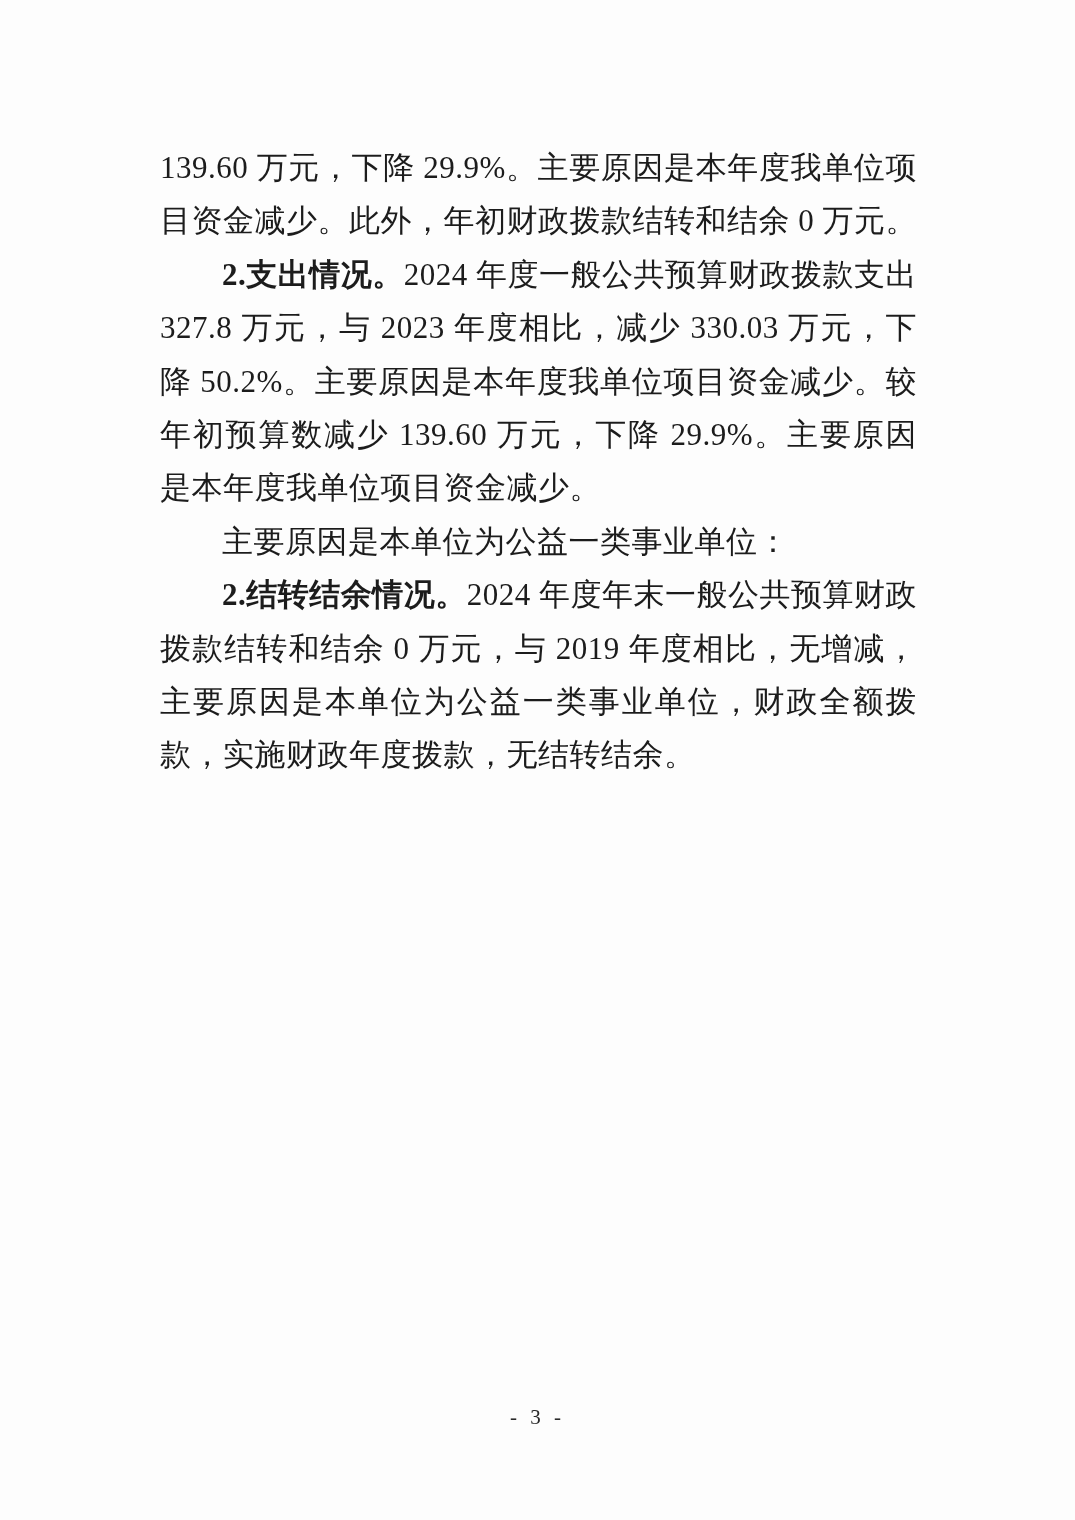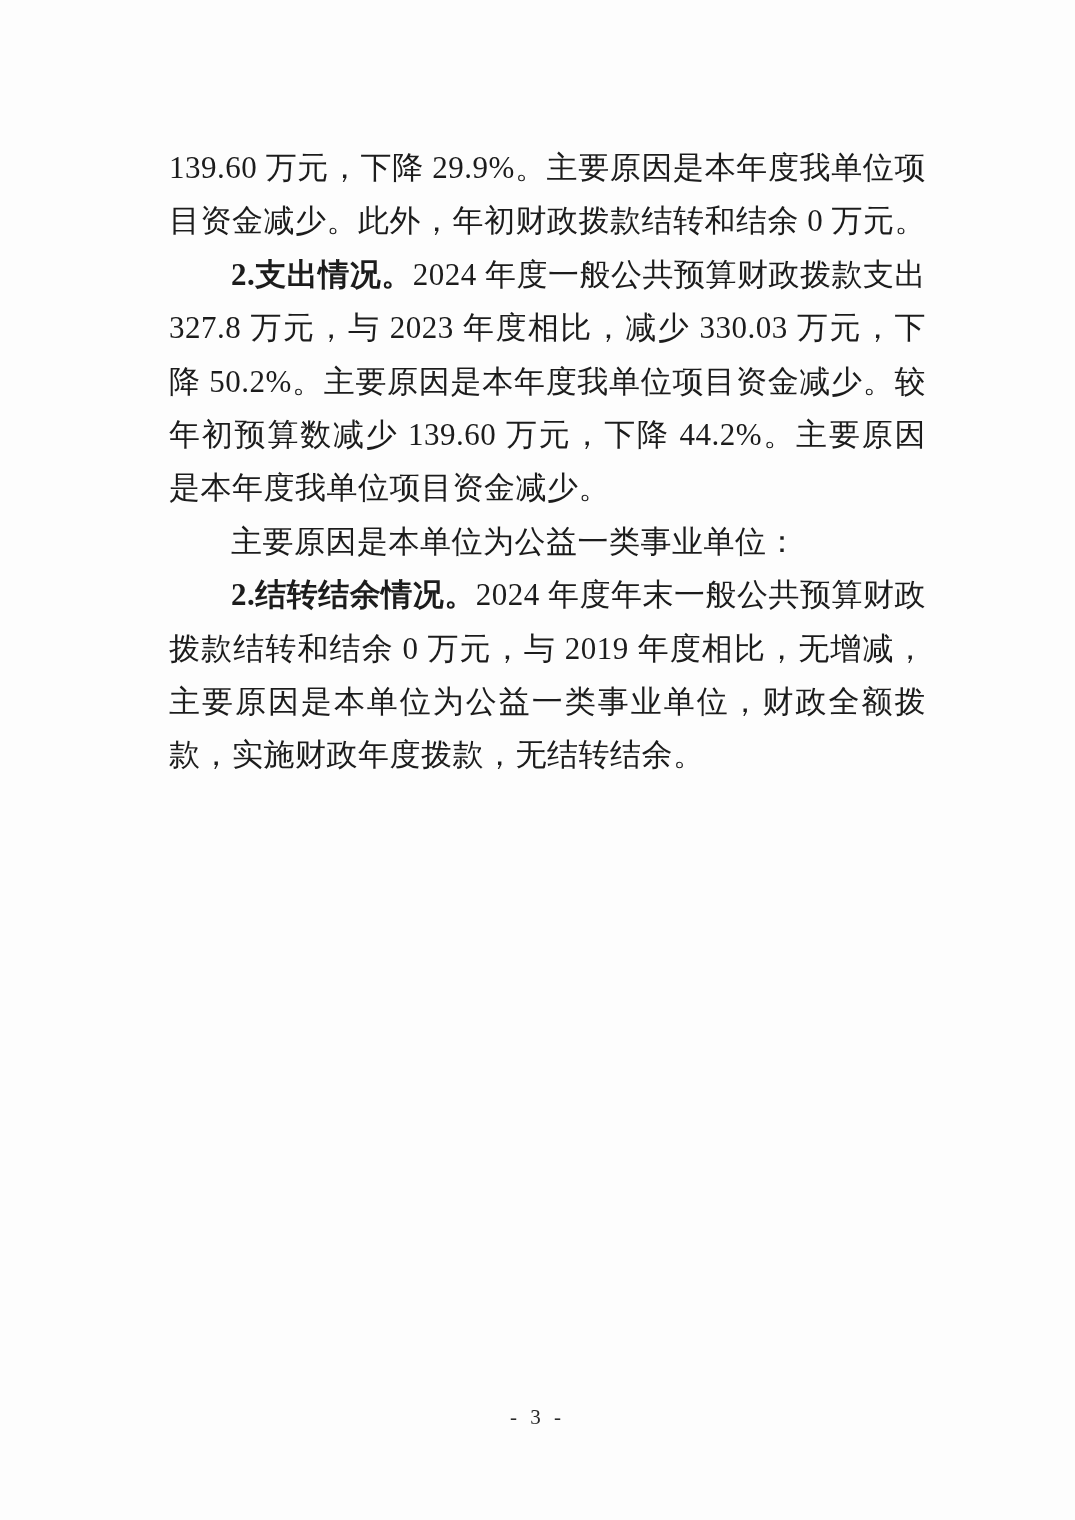--- a/index.html
+++ b/index.html
@@ -11,21 +11,21 @@
     position: relative;
     width: 1075px;
     height: 1520px;
     background: #fdfdfd;
     overflow: hidden;
     font-family: "Liberation Serif", "DejaVu Serif", serif;
     color: #1c1c1c;
   }
   .content {
     position: absolute;
-    left: 169px;
+    left: 160px;
     top: 141px;
     width: 757px;
   }
   p.para {
     margin: 0;
     padding: 0;
     font-size: 31px;
     line-height: 53.4px;
     text-align: justify;
     letter-spacing: 0.5px;
@@ -49,21 +49,21 @@
   }
 </style>
 </head>
 <body>
 
 <div class="page">
   <div class="content">
 
     <p class="para"><span>139.60 万元，下降 29.9%。主要原因是本年度我单位项目资金减少。此外，年初财政拨款结转和结余 0 万元。</span></p>
 
-    <p class="para indent"><b class="section-heading">2.支出情况。</b><span>2024 年度一般公共预算财政拨款支出 327.8 万元，与 2023 年度相比，减少 330.03 万元，下降 50.2%。主要原因是本年度我单位项目资金减少。较年初预算数减少 139.60 万元，下降 44.2%。主要原因是本年度我单位项目资金减少。</span></p>
+    <p class="para indent"><b class="section-heading">2.支出情况。</b><span>2024 年度一般公共预算财政拨款支出 327.8 万元，与 2023 年度相比，减少 330.03 万元，下降 50.2%。主要原因是本年度我单位项目资金减少。较年初预算数减少 139.60 万元，下降 29.9%。主要原因是本年度我单位项目资金减少。</span></p>
 
     <p class="para indent"><span>主要原因是本单位为公益一类事业单位：</span></p>
 
 
 
 
 
     <p class="para indent"><b class="section-heading">2.结转结余情况。</b><span>2024 年度年末一般公共预算财政拨款结转和结余 0 万元，与 2019 年度相比，无增减，主要原因是本单位为公益一类事业单位，财政全额拨款，实施财政年度拨款，无结转结余。</span></p>
 
   </div>

